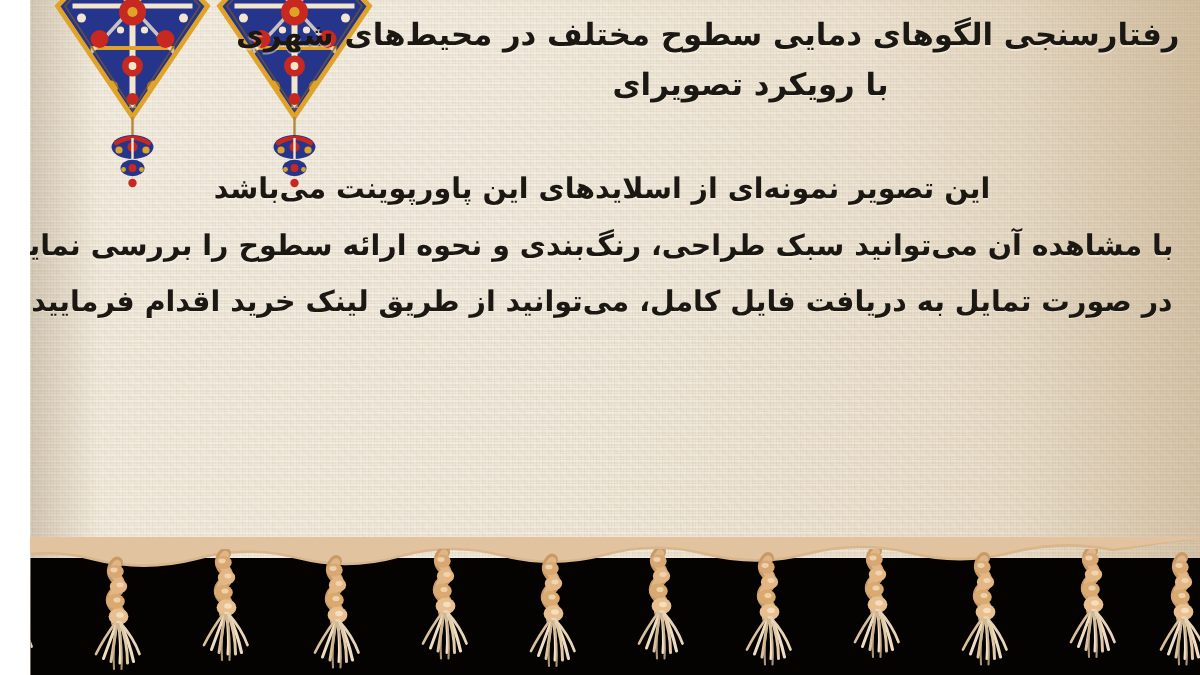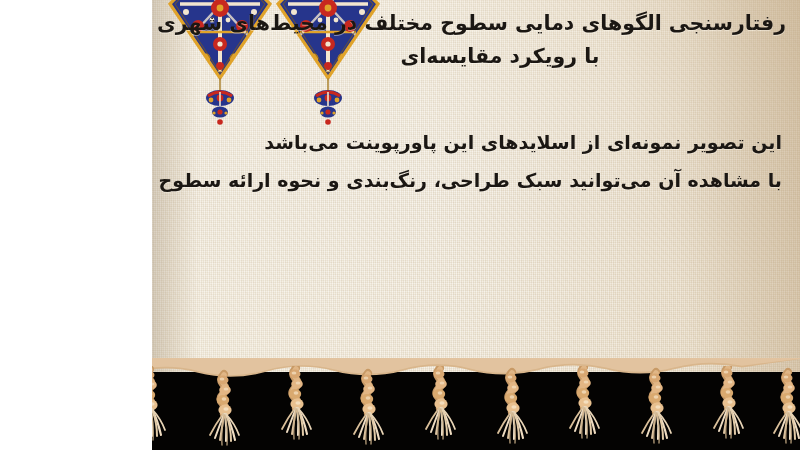--- a/index.html
+++ b/index.html
@@ -4,25 +4,26 @@
 <title>Slide Preview</title>
 <style>
   html, body {
     margin: 0;
     padding: 0;
     background: #ffffff;
   }
 
   .slide {
     position: relative;
-    width: 648px;
+    width: 744px;
     height: 450px;
     overflow: hidden;
     font-family: "DejaVu Sans", "Liberation Sans", sans-serif;
     background-color: #e9dfcc;
+    padding-left: 36px;
   }
 
   
   .paper {
     position: absolute;
     inset: 0 0 0 0;
     background-color: #e7dcc7;
     background-image:
       
       linear-gradient(255deg, rgba(196,170,132,0.55) 0%, rgba(214,192,158,0.22) 26%, rgba(240,233,216,0.10) 55%, rgba(248,244,233,0.34) 100%),
@@ -92,23 +93,24 @@
     font-weight: bold;
     line-height: 33px;
     color: #1b1713;
     letter-spacing: 0px;
     text-shadow: 0 1px 0 rgba(255,250,240,0.45);
     white-space: nowrap;
   }
 
   .body-block {
     position: absolute;
-    top: 124px;
+    top: 108px;
     right: 18px;
     width: 762px;
+    text-align: center;
     direction: rtl;
   }
   .body-line {
     font-size: 19px;
     font-weight: bold;
     line-height: 37.5px;
     color: #1b1713;
     text-shadow: 0 1px 0 rgba(255,250,240,0.40);
     white-space: nowrap;
   }
@@ -281,26 +283,27 @@
           <circle cx="60" cy="167" r="1.6" fill="#e0a32a"></circle>
         </g>
         <circle cx="54" cy="176" r="2.8" fill="#c7281f"></circle>
       </svg>
     </div>
 
   </div>
 
   <div class="title-block">
     <div class="title-line">رفتارسنجی الگوهای دمایی سطوح مختلف در محیط‌های شهری</div>
-    <div class="title-line">با رویکرد مقایسه‌ای</div>
+    <div class="title-line">با رویکرد تصویر‌ای</div>
   </div>
 
   <div class="body-block">
     <div class="body-line">این تصویر نمونه‌ای از اسلایدهای این پاورپوینت می‌باشد</div>
     <div class="body-line">با مشاهده آن می‌توانید سبک طراحی، رنگ‌بندی و نحوه ارائه سطوح را بررسی نمایید</div>
+    <div class="body-line">در صورت تمایل به دریافت فایل کامل، می‌توانید از طریق لینک خرید اقدام فرمایید</div>
   </div>
 
   <div class="fringe-zone">
     <div class="fringe-black"></div>
 
     <svg class="fringe-rope" width="812" height="30" viewBox="0 0 812 30" preserveAspectRatio="none" aria-hidden="true">
 
       <path d="M0 20 q34 -12 68 -2 q34 10 68 0 q34 -11 68 -1 q34 10 68 -1 q34 -11 68 -1 q34 10 68 0 q34 -11 68 -1 q34 10 68 0 q34 -10 68 -1 q34 10 68 0 q34 -10 68 -2 L812 0 L0 0 Z" fill="#d9b68c"></path>
       <path d="M0 18 q34 -12 68 -2 q34 10 68 0 q34 -11 68 -1 q34 10 68 -1 q34 -11 68 -1 q34 10 68 0 q34 -11 68 -1 q34 10 68 0 q34 -10 68 -1 q34 10 68 0 q34 -10 68 -2 L812 0 L0 0 Z" fill="#e3c6a2" opacity="0.85"></path>
     </svg>

